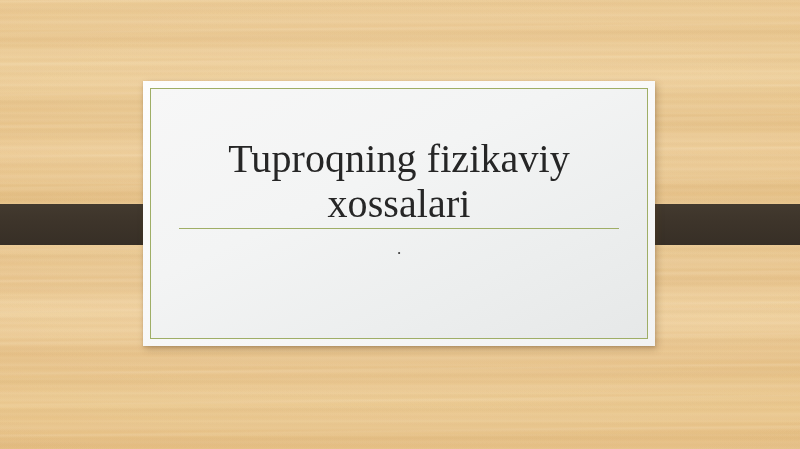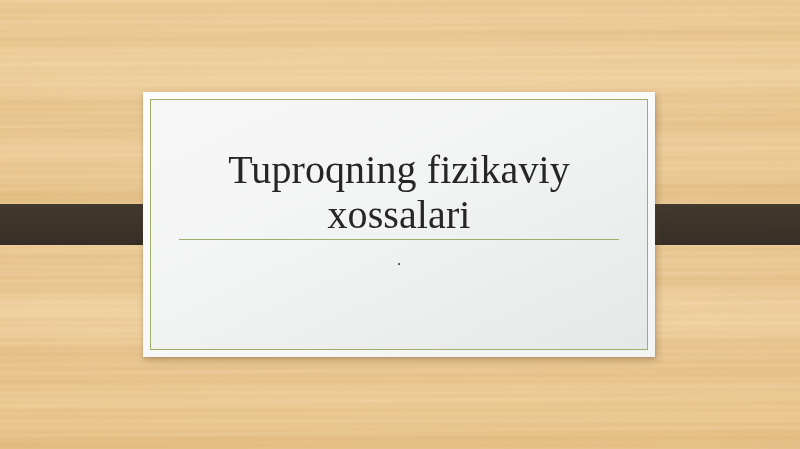--- a/index.html
+++ b/index.html
@@ -106,21 +106,21 @@
     position: absolute;
     left: 0; top: 0; bottom: 0;
     width: 3px;
     background: linear-gradient(270deg, rgba(0,0,0,0.0), rgba(0,0,0,0.45));
   }
 
   
   .slide-card {
     position: absolute;
     left: 143px;
-    top: 92px;
+    top: 81px;
     width: 512px;
     height: 265px;
     background: linear-gradient(160deg, #fdfdfd 0%, #fafafa 35%, #f6f6f6 70%, #f2f3f3 100%);
     box-shadow:
       2px 3px 7px rgba(90, 60, 25, 0.30),
       0 1px 2px rgba(90, 60, 25, 0.18);
     z-index: 5;
   }
 
   .slide-inner {

